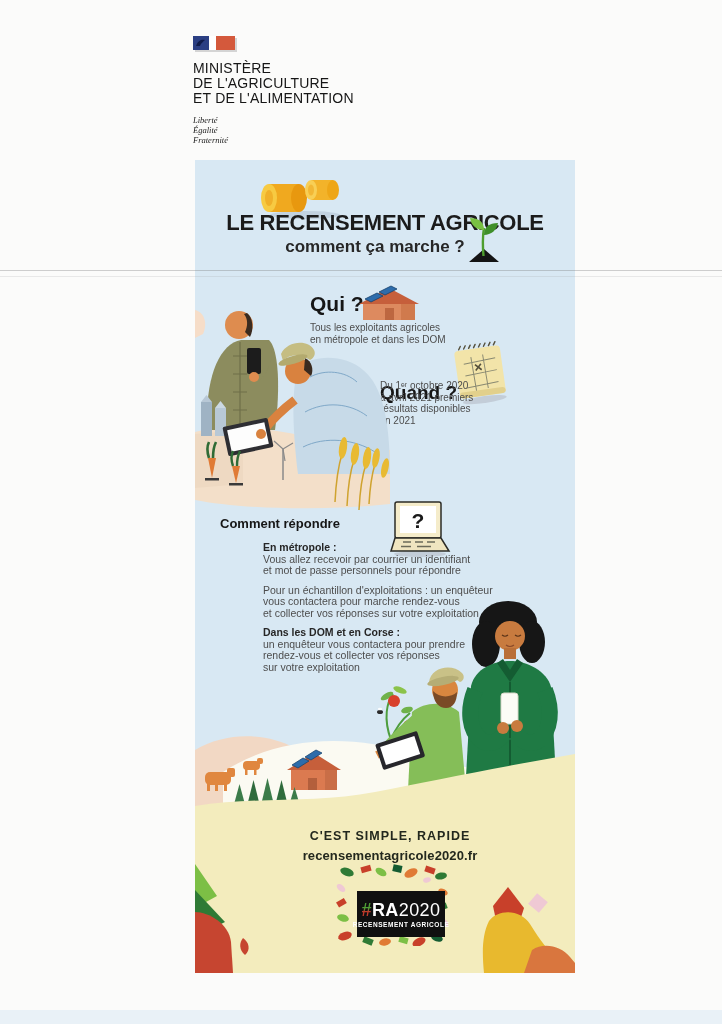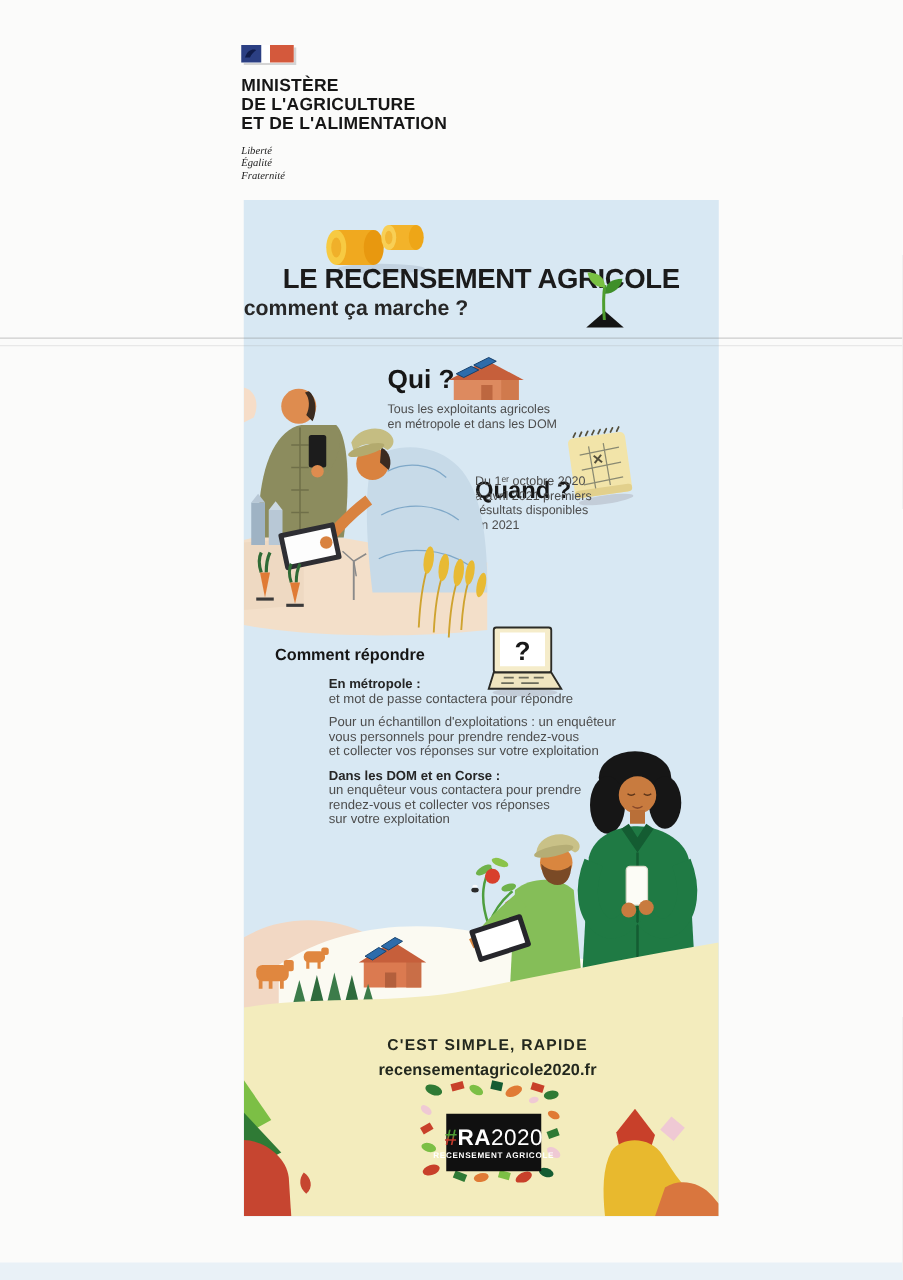--- a/index.html
+++ b/index.html
@@ -6,38 +6,38 @@
   .page{position:relative;width:722px;height:1024px;background:#fbfbfa;overflow:hidden;
         font-family:"Liberation Sans",sans-serif;-webkit-font-smoothing:antialiased;}
 
   
   .ministry{position:absolute;left:193px;top:36px;}
   .flag{display:flex;width:42px;height:14px;box-shadow:2px 2px 0 rgba(140,140,140,.35);}
   .flag .b{width:16px;background:#2b3f83;position:relative;}
   .flag .b svg{position:absolute;left:2px;top:2px;}
   .flag .w{width:7px;background:#ffffff;}
   .flag .r{width:19px;background:#d4593c;}
-  .ministry-name{margin-top:11px;font-size:14px;font-weight:700;letter-spacing:.2px;
+  .ministry-name{margin-top:11px;font-size:14px;font-weight:400;letter-spacing:.2px;
                  color:#161616;line-height:15px;}
   .motto{margin-top:9px;font-family:"Liberation Serif",serif;font-style:italic;
          font-size:8.5px;line-height:10px;color:#1d1d1d;}
 
   
   .fold-line{position:absolute;left:0;width:722px;height:1px;z-index:9;}
   .fold-1{top:270px;background:rgba(120,120,120,.35);}
   .fold-2{top:276px;background:rgba(150,150,150,.18);}
   .bottom-strip{position:absolute;left:0;top:1010px;width:722px;height:14px;background:#e9f1f7;}
 
   
   .flyer{position:absolute;left:195px;top:160px;width:380px;height:813px;
          background:#d8e8f3;overflow:hidden;}
   .haybales{position:absolute;left:60px;top:12px;}
   .flyer-title{position:absolute;left:0;top:50px;width:100%;text-align:center;
                font-size:22px;font-weight:800;letter-spacing:-.3px;color:#1b1b1b;z-index:1;}
-  .flyer-subtitle{position:absolute;left:0;top:77px;width:360px;
+  .flyer-subtitle{position:absolute;left:0;top:77px;width:360px;text-align:center;
                   font-size:17px;font-weight:700;color:#272727;}
   .sprout{position:absolute;left:272px;top:56px;z-index:2;}
 
   .qui-heading{position:absolute;left:115px;top:132px;font-size:21px;font-weight:800;color:#161616;}
   .barn{position:absolute;left:162px;top:122px;}
   .qui-lines{position:absolute;left:115px;top:162px;font-size:10px;line-height:12px;color:#4d4d4d;}
   .qui-lines span{display:block;}
 
   .calendar{position:absolute;left:256px;top:180px;transform:rotate(-8deg);}
   .quand-heading{position:absolute;left:185px;top:222px;font-size:19px;font-weight:800;color:#161616;}
@@ -55,21 +55,21 @@
   .comment-body .gap{height:8px;}
 
   .farm{position:absolute;left:0;top:430px;}
 
   .tagline{position:absolute;left:15px;top:669px;width:360px;text-align:center;
            font-size:12.5px;font-weight:800;letter-spacing:1px;color:#23281e;z-index:3;}
   .url{position:absolute;left:15px;top:688px;width:360px;text-align:center;
        font-size:13px;font-weight:700;letter-spacing:.1px;color:#23281e;z-index:3;}
 
   .confetti{position:absolute;left:140px;top:704px;z-index:3;}
-  .ra-box{position:absolute;left:162px;top:731px;width:76px;height:46px;background:#101010;z-index:4;
+  .ra-box{position:absolute;left:162px;top:731px;width:88px;height:46px;background:#101010;z-index:4;
           display:flex;flex-direction:column;align-items:center;justify-content:center;}
   .ra-line1{font-size:18px;line-height:18px;color:#ffffff;letter-spacing:.4px;white-space:nowrap;}
   .ra-hash{font-weight:800;background:linear-gradient(180deg,#4f9e35 42%,#c0392b 58%);
            -webkit-background-clip:text;background-clip:text;color:transparent;}
   .ra-ra{font-weight:800;}
   .ra-year{font-weight:300;}
   .ra-sub{font-size:6.5px;font-weight:700;color:#ffffff;letter-spacing:.55px;margin-top:2px;white-space:nowrap;}
 </style>
 </head>
 <body>
@@ -218,24 +218,25 @@
     <svg class="laptop" width="64" height="58" viewBox="0 0 64 58">
       <ellipse cx="33" cy="54" rx="26" ry="3" fill="#c3cdd8"></ellipse>
       <rect x="8" y="2" width="46" height="36" rx="2" fill="#f5ecca" stroke="#2b2b26" stroke-width="1.5"></rect>
       <rect x="13" y="6" width="36" height="27" fill="#ffffff"></rect>
       <text x="31" y="28" font-size="21" font-weight="bold" text-anchor="middle" fill="#191919" font-family="Liberation Sans, sans-serif">?</text>
       <polygon points="8,38 54,38 62,51 4,51" fill="#efe5c0" stroke="#2b2b26" stroke-width="1.5"></polygon>
       <path d="M16,42 h8 M28,42 h8 M40,42 h8 M14,46.5 h10 M30,46.5 h14" stroke="#6b6b5a" stroke-width="1.4"></path>
     </svg>
     <div class="comment-body">
       <span class="lbl">En métropole :</span>
-      <span>et mot de passe contactera pour répondre</span>
+      <span>Vous allez recevoir par courrier un identifiant</span>
+      <span>et mot de passe personnels pour répondre</span>
       <div class="gap"></div>
       <span>Pour un échantillon d'exploitations : un enquêteur</span>
-      <span>vous personnels pour prendre rendez-vous</span>
+      <span>vous contactera pour marche rendez-vous</span>
       <span>et collecter vos réponses sur votre exploitation</span>
       <div class="gap"></div>
       <span class="lbl">Dans les DOM et en Corse :</span>
       <span>un enquêteur vous contactera pour prendre</span>
       <span>rendez-vous et collecter vos réponses</span>
       <span>sur votre exploitation</span>
     </div>
 
     <svg class="farm" width="380" height="383" viewBox="0 0 380 383">
 

